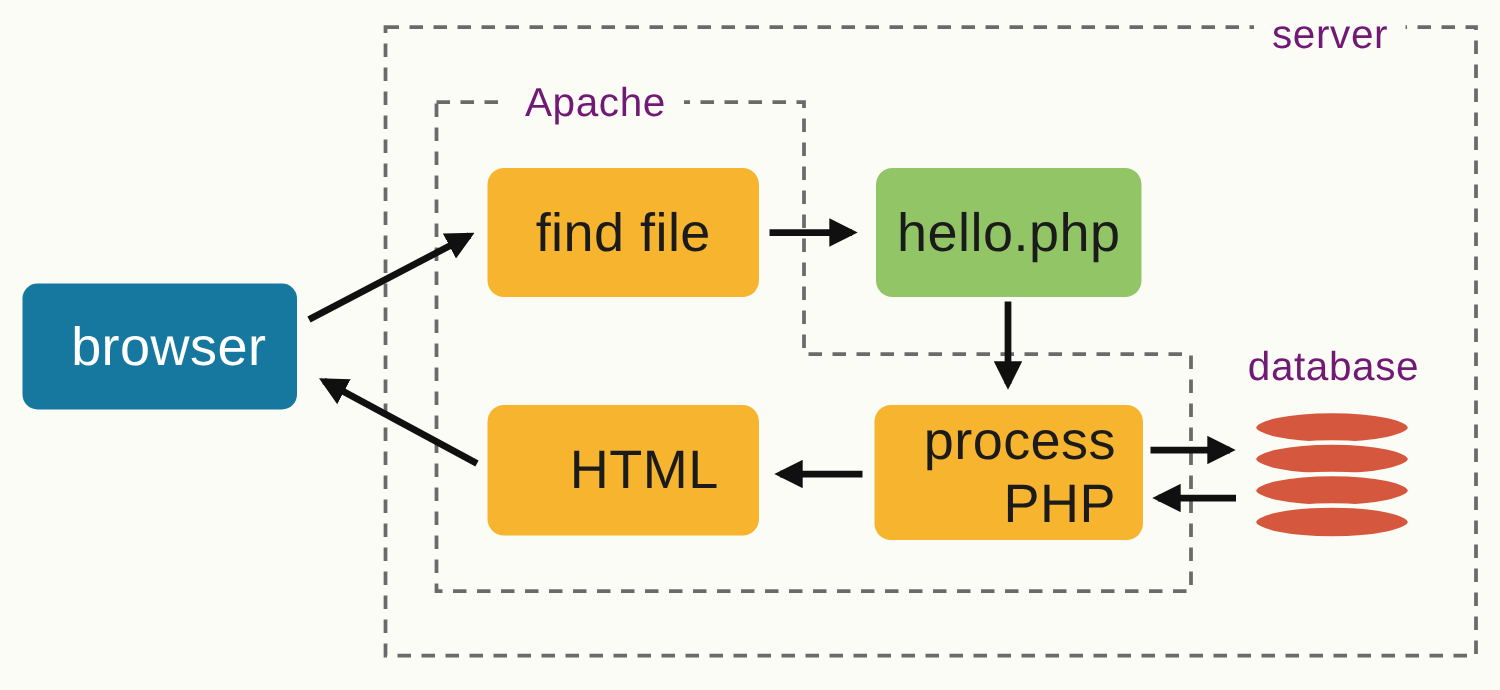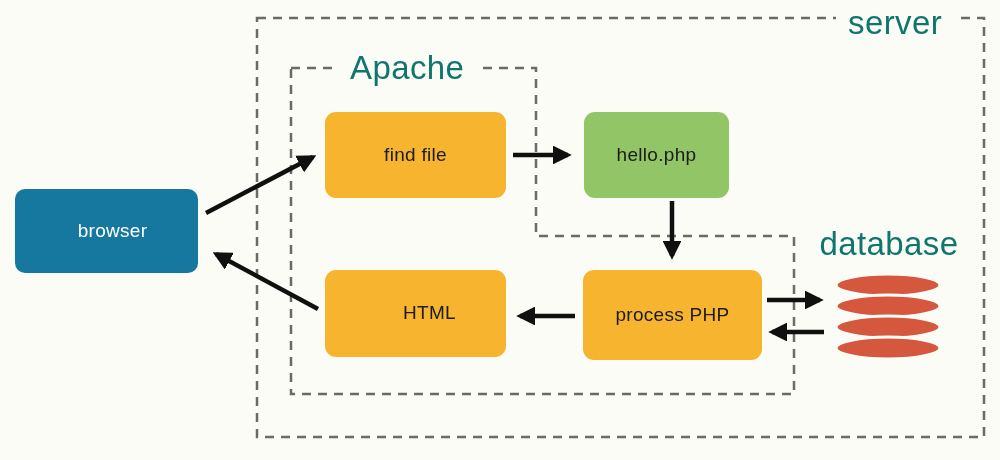--- a/index.html
+++ b/index.html
@@ -6,32 +6,32 @@
   html,body { width:1000px; height:460px; }
   body {
     font-family:"Liberation Sans","DejaVu Sans",sans-serif;
     background: var(--background,#fcfcf6);
   }
   .stage { position:relative; width:1000px; height:460px; background:var(--background,#fcfcf6); overflow:hidden; }
   .layer-svg { position:absolute; left:0; top:0; width:1000px; height:460px; z-index:1; }
 
   .node {
     position:absolute; display:flex; align-items:center; justify-content:center;
-    text-align:center; font-size:19px; letter-spacing:.3px;
+    text-align:center; font-size:36px; letter-spacing:.3px;
     color:var(--node-text,#1b1b1b); border-radius:11px; z-index:2; line-height:1.18;
   }
   .node-browser   { left:15px;  top:189px; width:183px; height:84px; background:var(--browser-fill,#17789f); color:var(--browser-text,#ffffff); border-radius:10px;padding-left:12px; }
   .node-find-file { left:325px; top:112px; width:181px; height:86px; background:var(--orange-fill,#f6b42f); }
-  .node-hello-php { left:584px; top:112px; width:145px; height:86px; background:var(--green-fill,#92c566); }
+  .node-hello-php { left:584px; top:112px; width:177px; height:86px; background:var(--green-fill,#92c566); }
   .node-html      { left:325px; top:270px; width:181px; height:87px; background:var(--orange-fill,#f6b42f);padding-left:28px; }
   .node-process-php { left:583px; top:270px; width:179px; height:90px; background:var(--orange-fill,#f6b42f); padding:0 18px;text-align:right; }
 
   .region-label {
-    position:absolute; z-index:3; font-size:33px; letter-spacing:.4px;
-    color:#0f766e; background:var(--background,#fcfcf6); padding:0 12px; line-height:30px;
+    position:absolute; z-index:3; font-size:27px; letter-spacing:.4px;
+    color:#701a75; background:var(--background,#fcfcf6); padding:0 12px; line-height:30px;
   }
   .label-server   { left:836px; top:8px;  }
   .label-apache   { left:338px; top:53px; }
   .label-database { left:814px; top:229px; width:150px; text-align:center; background:transparent; padding:0; }
 
   .dash-line { fill:none; stroke:var(--dash-stroke,#6a6a6a); stroke-width:2.5; stroke-dasharray:9 7; }
   .arrow-line { stroke:var(--arrow-stroke,#101010); stroke-width:4.5; }
   .arrow-head { fill:var(--arrow-stroke,#101010); }
   .db-disk { fill:var(--database-fill,#d5583e); stroke:var(--background,#fcfcf6); stroke-width:3; }
 </style>

